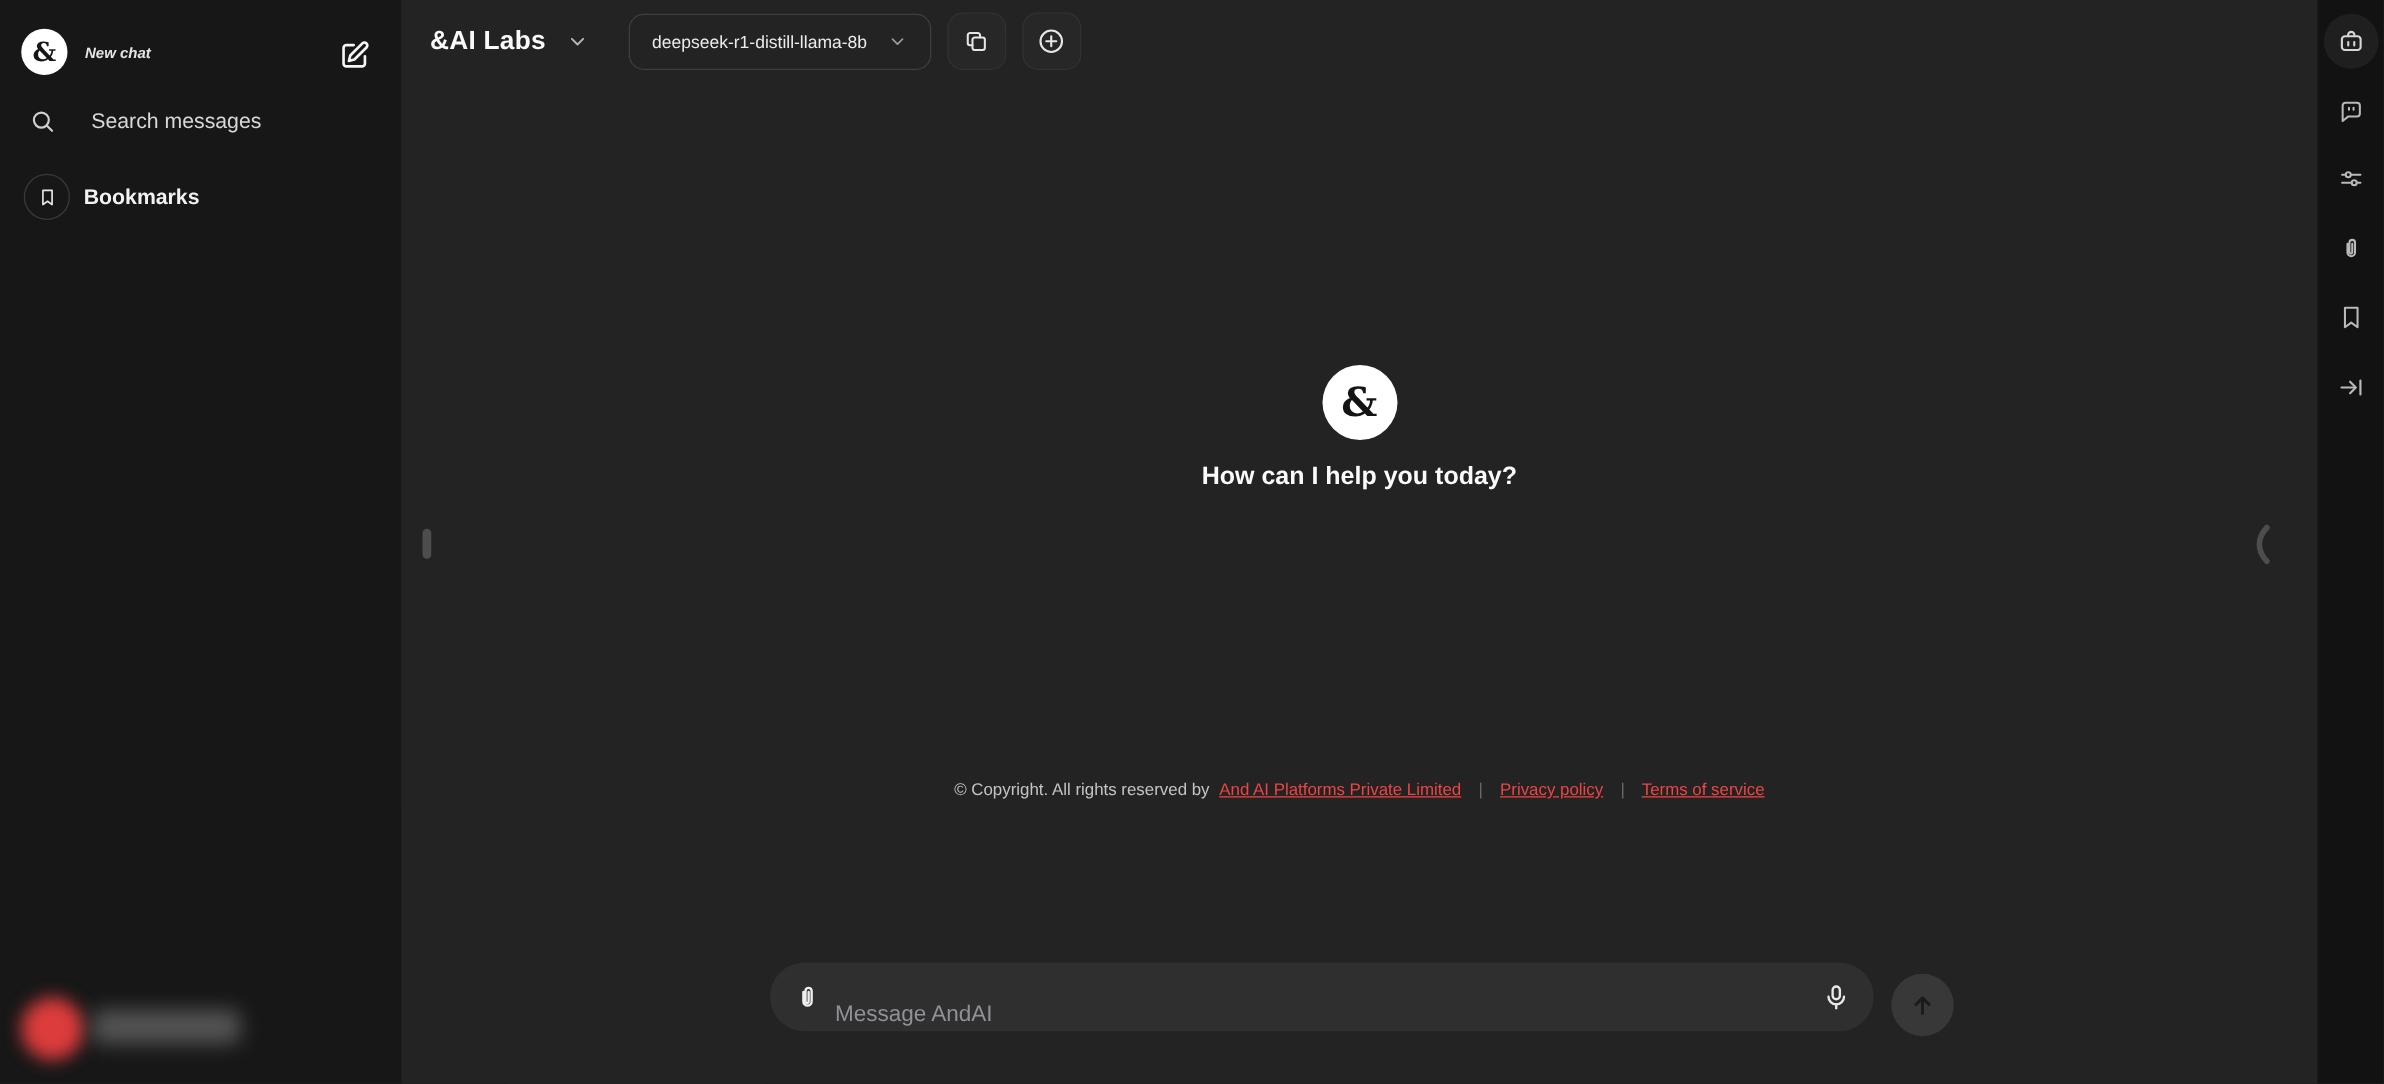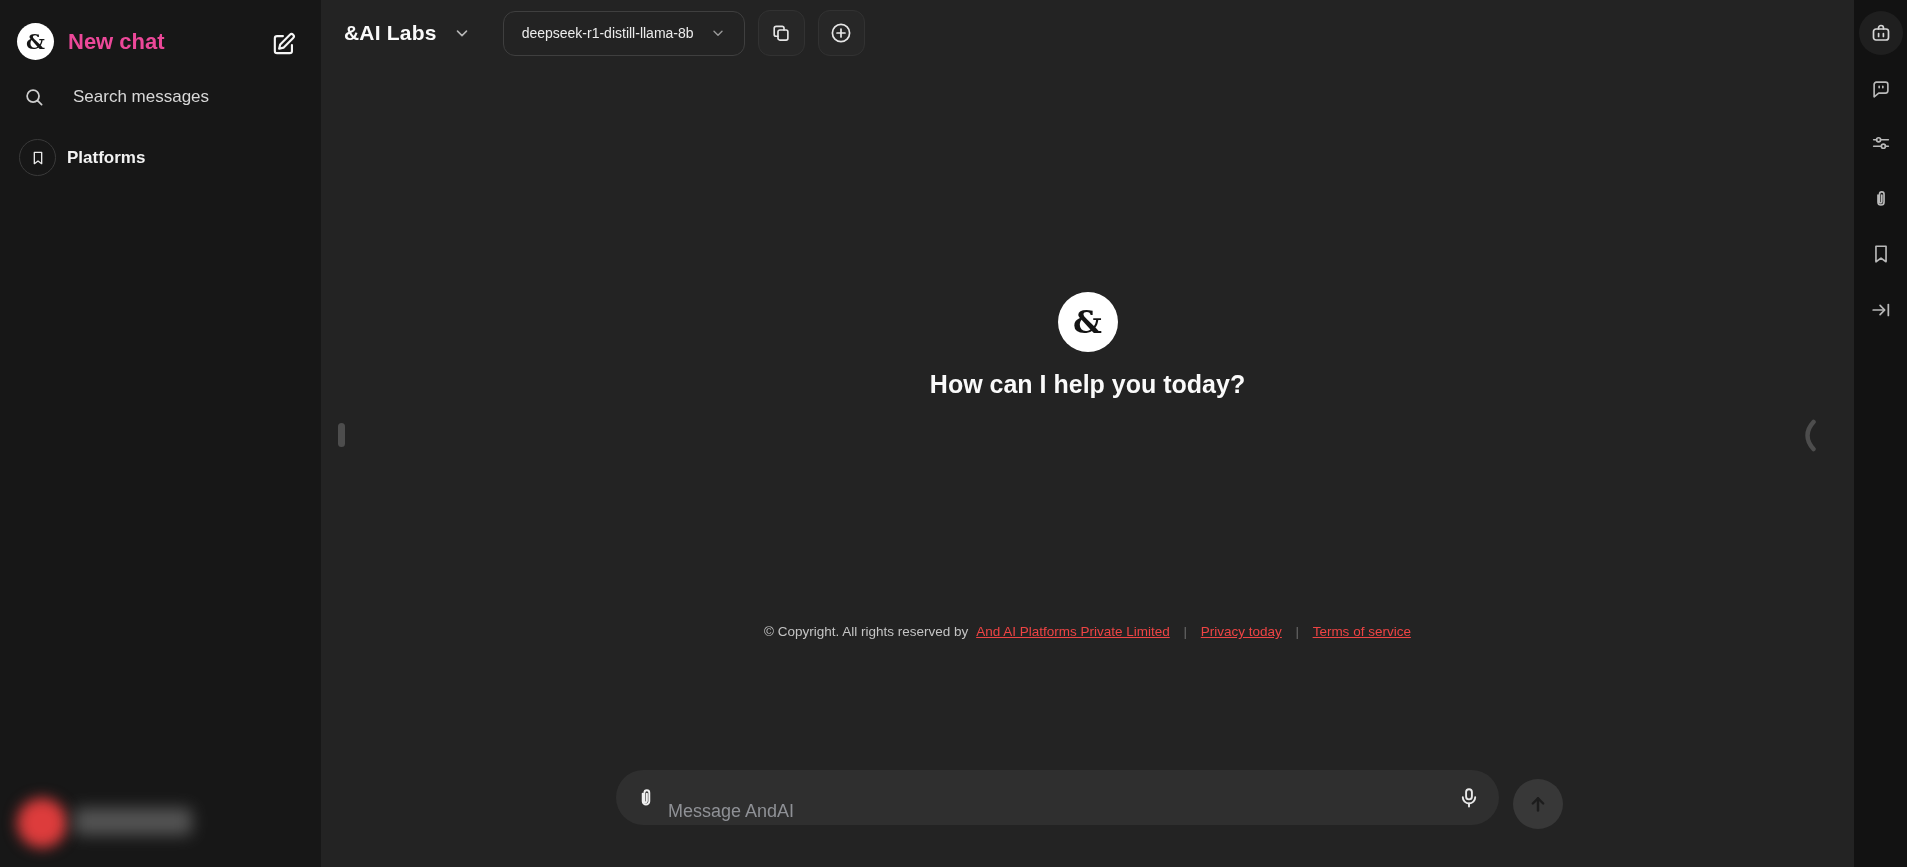--- a/index.html
+++ b/index.html
@@ -6,21 +6,21 @@
   html,body { width:1907px; height:867px; overflow:hidden; background:#232323;
               font-family:"Liberation Sans", sans-serif; }
   .root { position:relative; width:1907px; height:867px; background:#232323; }
 
   
   .sidebar { position:absolute; left:0; top:0; width:321px; height:867px; background:#171717; }
   .side-row { position:absolute; display:flex; align-items:center; cursor:pointer; }
   .avatar { width:37px; height:37px; border-radius:50%; background:#ffffff; color:#161616;
             display:flex; align-items:center; justify-content:center;
             font-family:"DejaVu Serif", serif; font-weight:bold; font-size:21px; }
-  .newchat-label { margin-left:14px; color:#ec4899; font-size:22px; font-weight:700; }
+  .newchat-label { margin-left:14px; color:#e5e5e5; font-size:12px; font-weight:700;font-style:italic; }
   .compose-btn { position:absolute; left:268px; top:29px; width:30px; height:30px;
                  display:flex; align-items:center; justify-content:center; cursor:pointer; color:#f5f5f5; }
   .search-row { left:23px; top:86px; }
   .search-row svg { color:#cfcfcf; }
   .search-label { margin-left:28px; color:#d8d8d8; font-size:17px; font-weight:400; }
   .bookmarks-row { left:19px; top:139px; }
   .circle-icon { width:37px; height:37px; border-radius:50%; border:1px solid #3a3a3a;
                  display:flex; align-items:center; justify-content:center; color:#e8e8e8; }
   .bookmarks-label { margin-left:11px; color:#f2f2f2; font-size:17px; font-weight:700; }
 
@@ -43,21 +43,21 @@
   .model-pill span { color:#ececec; font-size:14px; }
   .model-pill .chev { color:#9a9a9a; display:flex; }
   .sq-btn { margin-left:13px; width:47px; height:46px; border-radius:12px; background:#272727;
             border:1px solid #323232; display:flex; align-items:center; justify-content:center;
             color:#e6e6e6; cursor:pointer; }
 
   .hero { position:absolute; left:0; top:292px; width:100%; text-align:center; }
   .hero-logo { width:60px; height:60px; border-radius:50%; background:#ffffff; color:#141414;
                display:inline-flex; align-items:center; justify-content:center;
                font-family:"DejaVu Serif", serif; font-weight:bold; font-size:32px; }
-  .hero-greeting { margin-top:18px; color:#fafafa; font-size:25px; font-weight:700; }
+  .hero-greeting { margin-top:18px; color:#fafafa; font-size:20px; font-weight:700; }
 
   .handle-left { position:absolute; left:17px; top:423px; width:7px; height:24px;
                  border-radius:4px; background:#4d4d4d; cursor:col-resize; }
   .handle-right { position:absolute; left:1481px; top:419px; width:16px; height:33px;
                   color:#4d4d4d; cursor:pointer; }
 
   .composer { position:absolute; left:295px; top:770px; width:883px; height:55px;
               border-radius:28px; background:#2f2f2f; display:flex; align-items:center;
               padding:0 18px 0 18px; }
   .clip-btn { color:#efefef; display:flex; cursor:pointer; }
@@ -113,21 +113,21 @@
       </span>
       <span class="search-label">Search messages</span>
     </div>
 
     <div class="side-row bookmarks-row">
       <span class="circle-icon">
         <svg width="16" height="16" viewBox="0 0 24 24" fill="none" stroke="currentColor" stroke-width="2" stroke-linejoin="round">
           <path d="M6.5 3.5h11V20.5l-5.5-4-5.5 4z"></path>
         </svg>
       </span>
-      <span class="bookmarks-label">Platforms</span>
+      <span class="bookmarks-label">Bookmarks</span>
     </div>
 
     <div class="blur-badge">
       <div class="blur-circle"></div>
       <div class="blur-text"></div>
     </div>
   </div>
 
   <div class="main">
 
@@ -209,21 +209,21 @@
           <path d="M12 18.5V6.5"></path>
             <path d="M6.8 11.5 12 6.3l5.2 5.2"></path>
         </svg>
       </span>
     </div>
 
     <div class="footer">
       <span>© Copyright. All rights reserved by</span>
       <a style="margin-left:4px;">And AI Platforms Private Limited</a>
       <span class="sep">|</span>
-      <a>Privacy today</a>
+      <a>Privacy policy</a>
       <span class="sep">|</span>
       <a>Terms of service</a>
     </div>
   </div>
 
   <div class="rail">
     <div class="rail-btn active" style="top:11px;">
       <span>
         <svg width="24" height="24" viewBox="0 0 24 24" fill="none" stroke="currentColor" stroke-width="1.7" stroke-linecap="round" stroke-linejoin="round">
           <rect x="4.5" y="8" width="15" height="11" rx="2.5"></rect>

